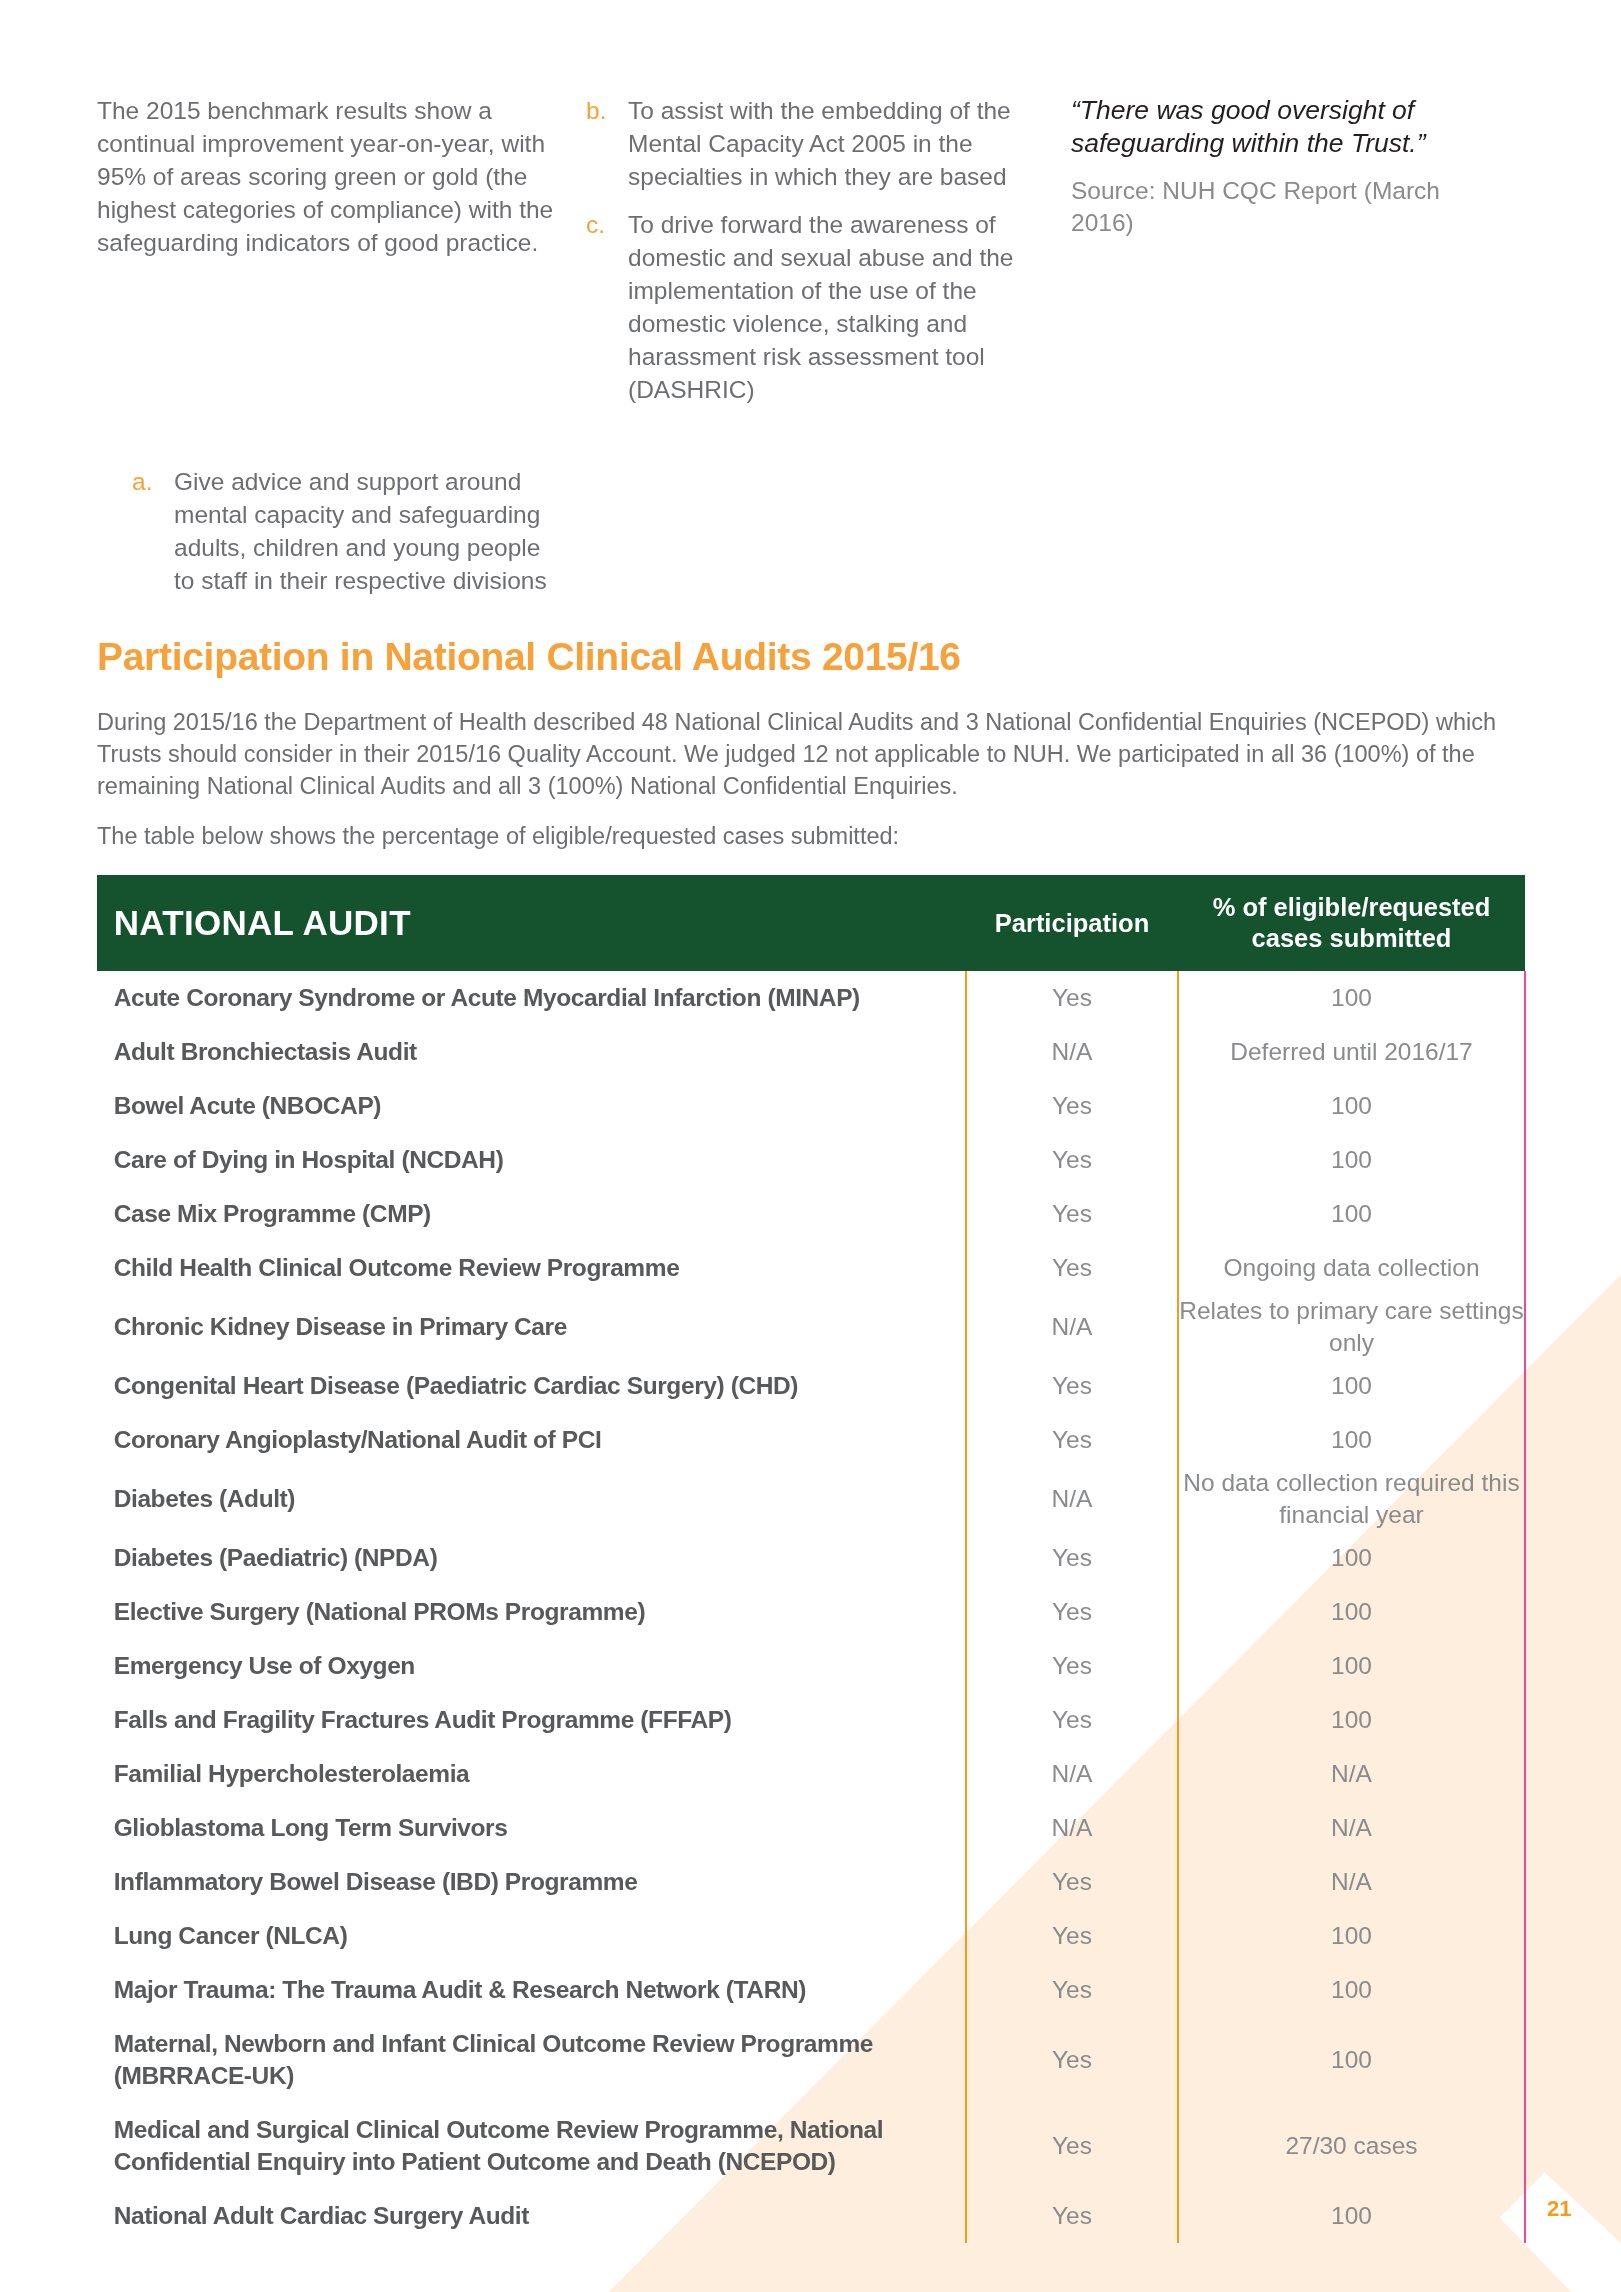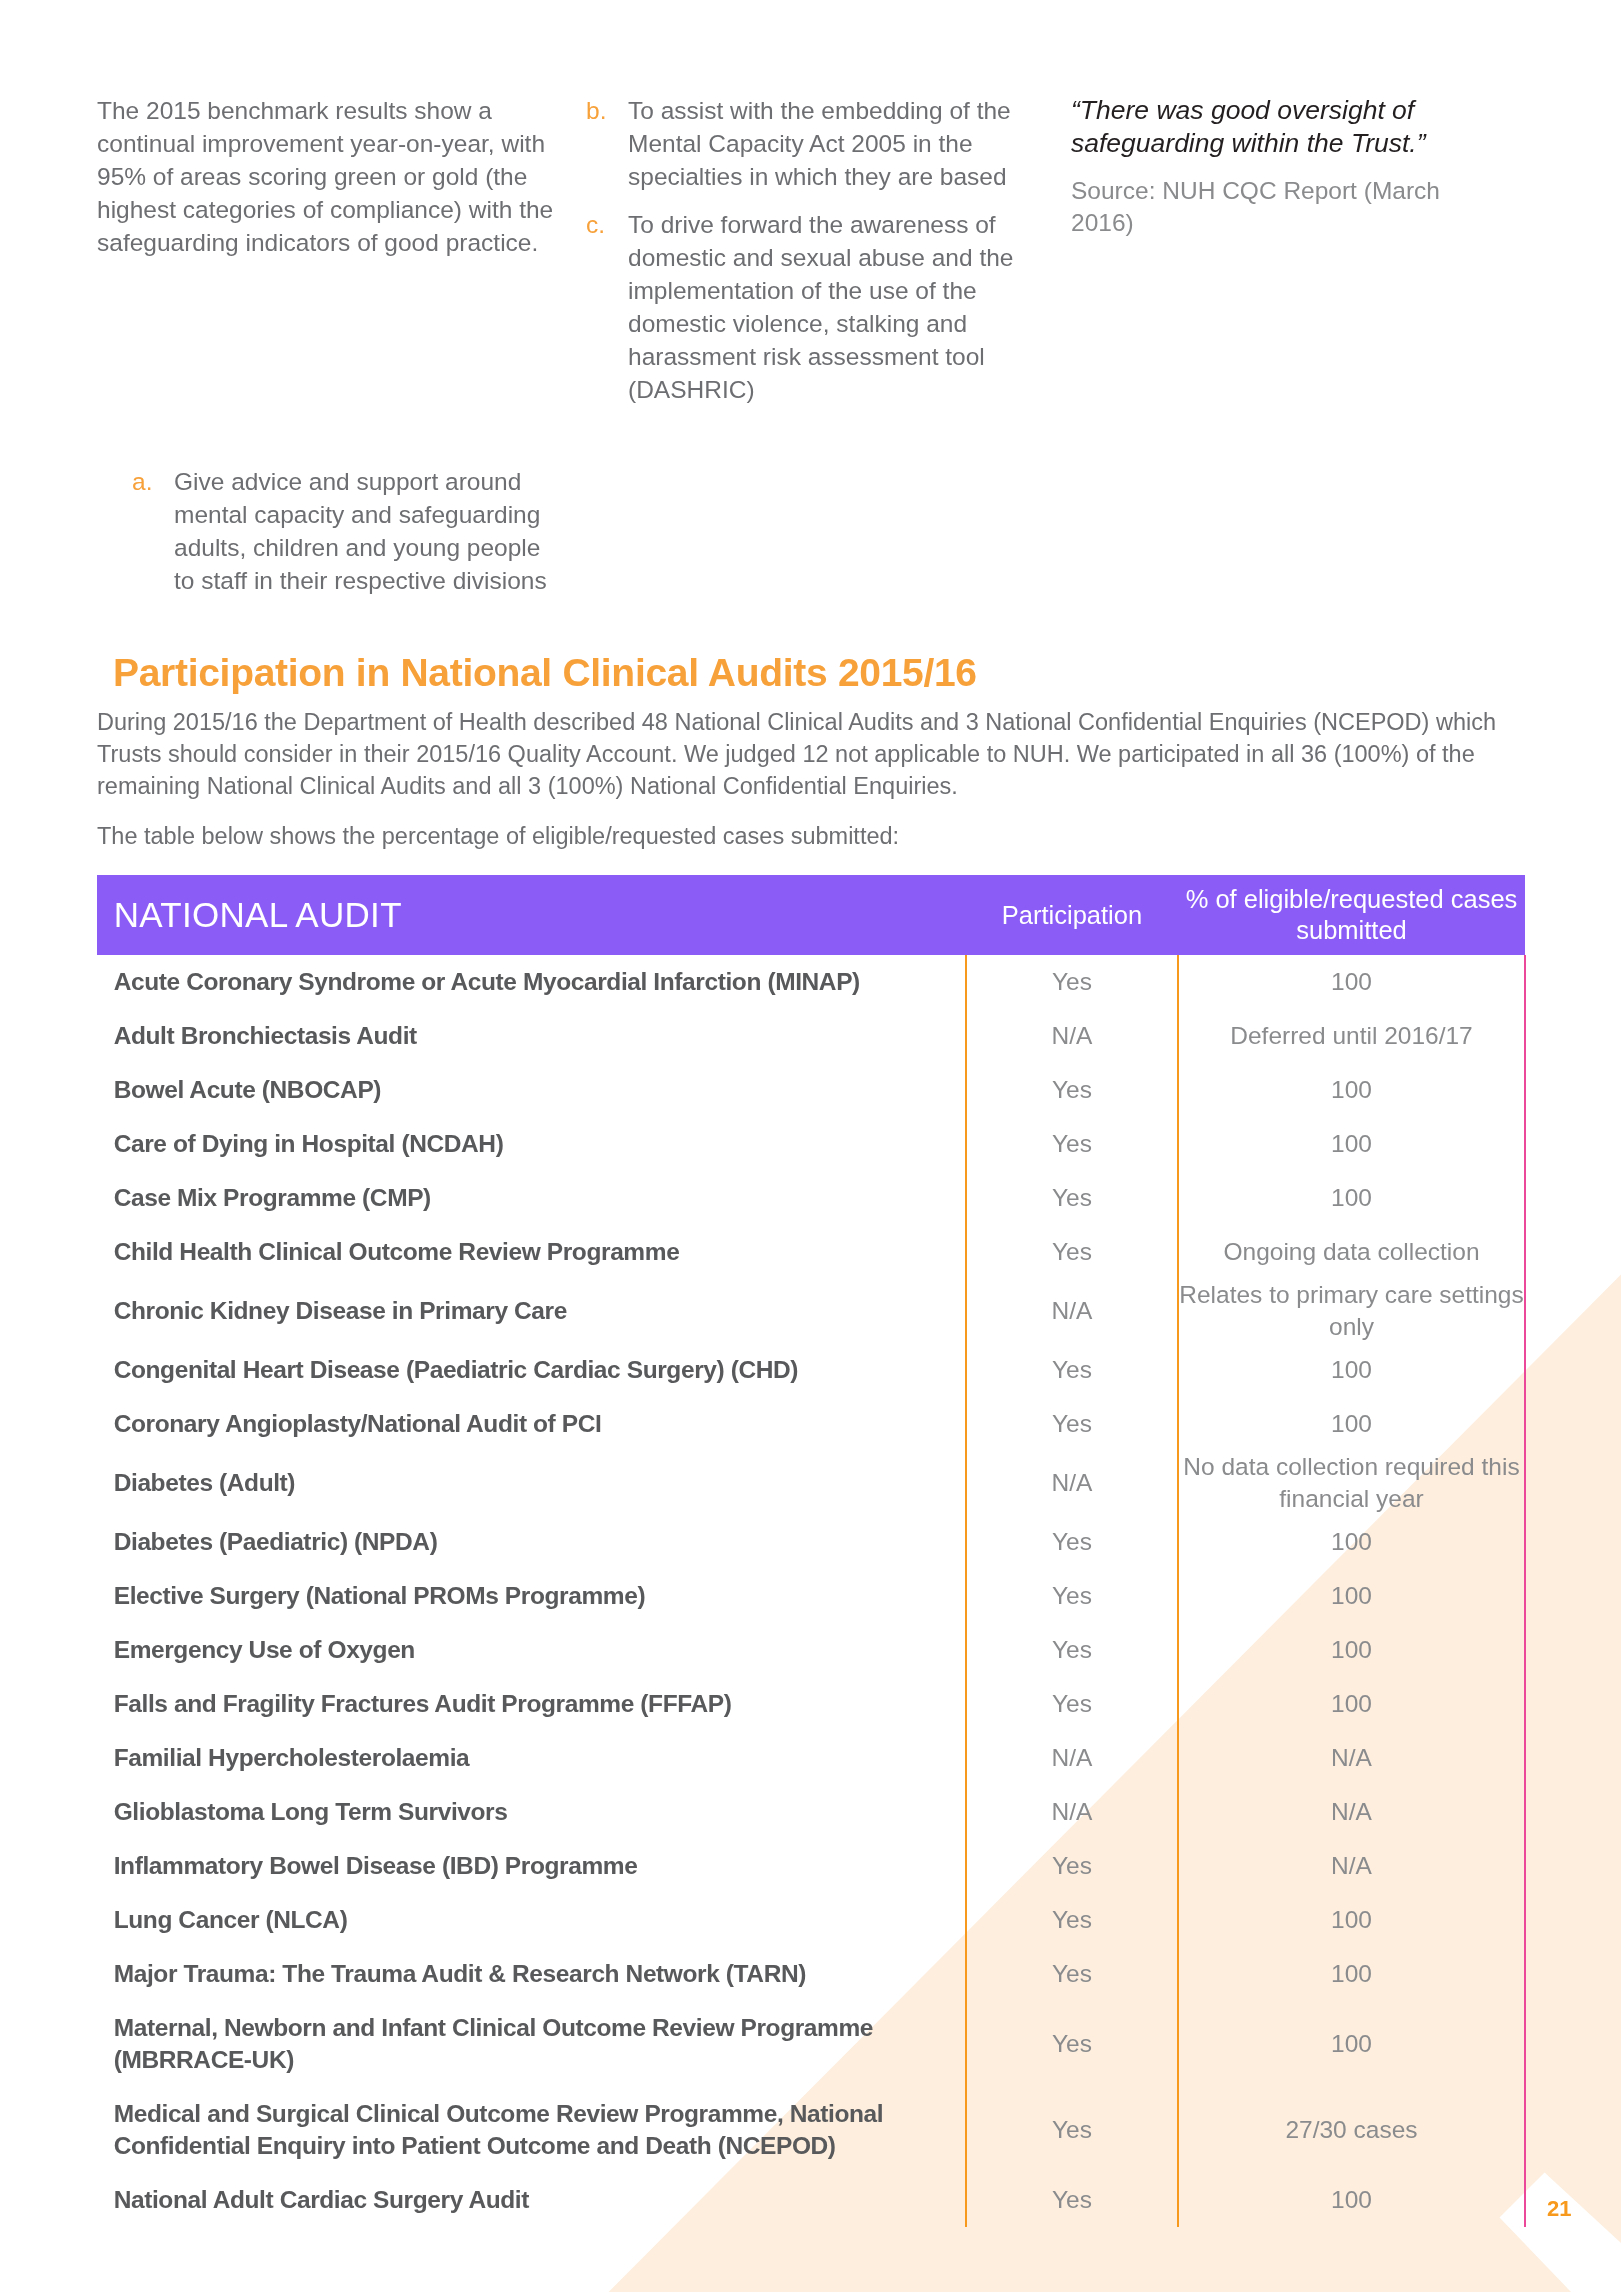--- a/index.html
+++ b/index.html
@@ -21,36 +21,36 @@
   .li { position: relative; padding-left: 42px; margin-bottom: 14.7px; }
   .li .marker { position: absolute; left: 0; top: 0; color: #f7a13a; }
   .li-a { position: absolute; left: 132px; top: 465px; width: 431px; font-size: 24.5px; line-height: 33px; }
   .nuh-para { position: absolute; left: 585px; top: 465px; width: 451px; font-size: 24.5px; line-height: 33px; }
 
   .quote { font-style: italic; color: #231f20; font-size: 26.5px; line-height: 33px; margin: 0 0 17.6px 0; padding-left: 0; }
   .source { color: #8a8b8d; font-size: 24.5px; line-height: 32px; }
 
   .section-title {
     position: absolute; left: 97px; top: 635px;
-    font-size: 39px; font-weight: bold; color: #f7a13a; margin: 16px;
+    font-size: 39px; font-weight: bold; color: #f7a13a; margin: 0;
     letter-spacing: -0.3px;
   }
   .intro {
     position: absolute; left: 97px; top: 706px; width: 1421px;
     font-size: 23.5px; line-height: 32px; color: #6d6e71;
   }
   .intro p { margin: 0 0 17.6px 0; }
 
   .audit-table {
     position: absolute; left: 97px; top: 875px; width: 1428px;
     border-collapse: collapse; table-layout: fixed;
   }
   .audit-table thead th {
-    background: #8b5cf6; color: #ffffff; height: 80px; padding: 0;
-    font-weight: normal;
+    background: #14532d; color: #ffffff; height: 80px; padding: 8px;
+    font-weight: bold;
   }
   .audit-table th.h-audit { text-align: left; padding-left: 16.7px; font-size: 35px; letter-spacing: 0.3px; }
   .audit-table th.h-part, .audit-table th.h-pct { text-align: center; font-size: 25.5px; line-height: 31px; }
   .audit-table col.c1 { width: 869px; }
   .audit-table col.c2 { width: 212px; }
   .audit-table col.c3 { width: 347px; }
 
   .audit-table tbody td { padding: 0; height: 54px; vertical-align: middle; }
   .audit-table tbody tr.tall td { height: 86px; }
   .audit-table td.name {

